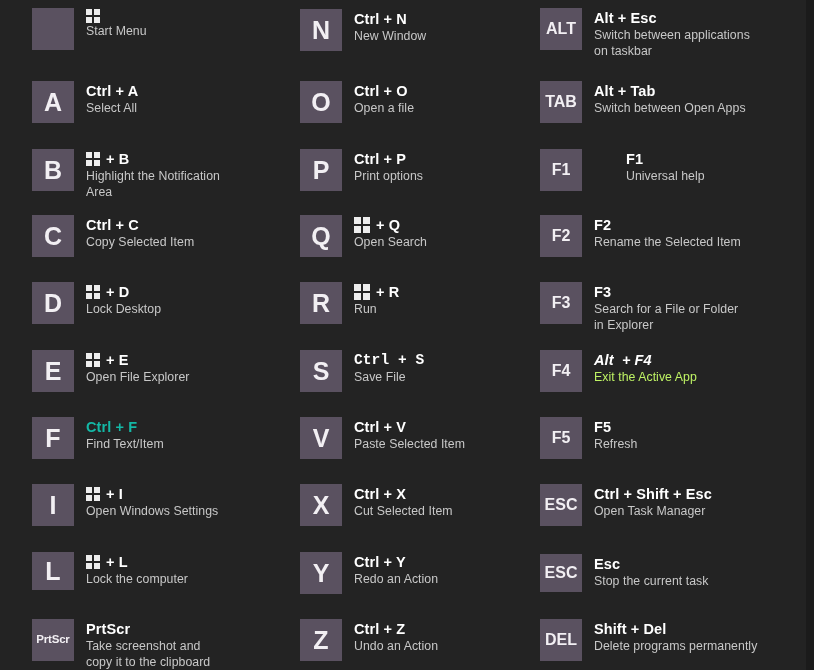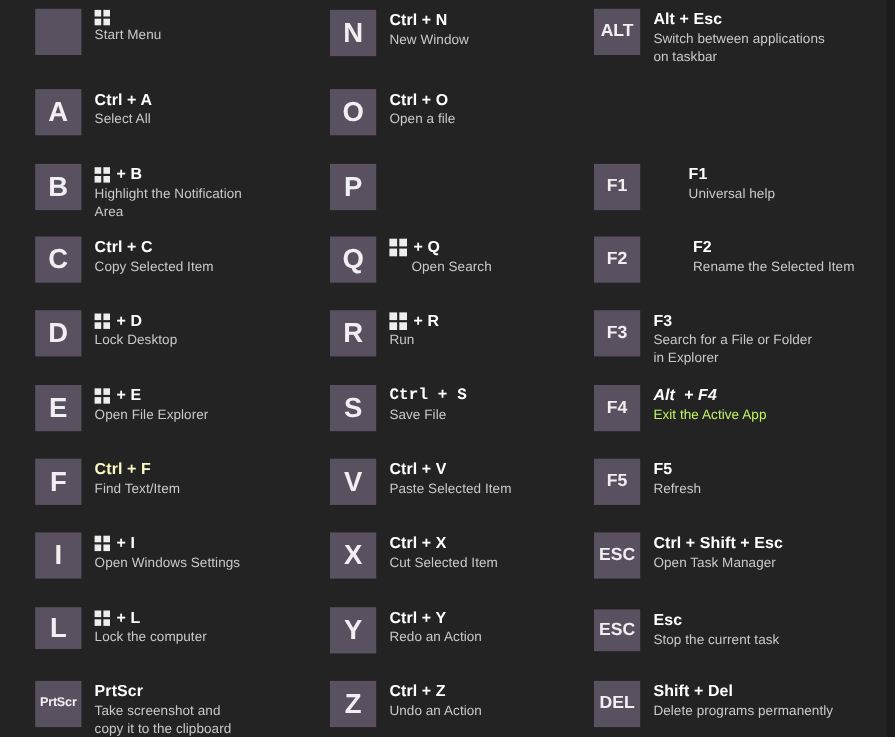--- a/index.html
+++ b/index.html
@@ -223,21 +223,21 @@
               <span style="white-space: pre;">+ E</span>
             </div>
             <div class="row-desc" style="color: rgb(200, 200, 200);">Open File Explorer</div>
           </div>
         </div>
         <div class="shortcut-row" style="left: 32px; top: 417px;">
           <div class="key-tile big-text" style="background: rgb(90, 81, 96); color: rgb(242, 239, 243);">
             <span>F</span>
           </div>
           <div class="row-body">
-            <div class="row-title" style="color: #fef9c3;">
+            <div class="row-title" style="color: #14b8a6;">
               <span style="white-space: pre;">Ctrl + F</span>
             </div>
             <div class="row-desc" style="color: rgb(200, 200, 200);">Find Text/Item</div>
           </div>
         </div>
         <div class="shortcut-row" style="left: 32px; top: 484px;">
           <div class="key-tile big-text" style="background: rgb(90, 81, 96); color: rgb(242, 239, 243);">
             <span>I</span>
           </div>
           <div class="row-body">
@@ -303,36 +303,42 @@
             <div class="row-title" style="color: rgb(255, 255, 255);">
               <span style="white-space: pre;">Ctrl + O</span>
             </div>
             <div class="row-desc" style="color: rgb(200, 200, 200);">Open a file</div>
           </div>
         </div>
         <div class="shortcut-row" style="left: 10px; top: 149px;">
           <div class="key-tile big-text" style="background: rgb(90, 81, 96); color: rgb(242, 239, 243);">
             <span>P</span>
           </div>
+          <div class="row-body">
+            <div class="row-title" style="color: rgb(255, 255, 255);">
+              <span style="white-space: pre;">Ctrl + P</span>
+            </div>
+            <div class="row-desc" style="color: rgb(200, 200, 200);">Print options</div>
+          </div>
         </div>
         <div class="shortcut-row" style="left: 10px; top: 215px;">
           <div class="key-tile big-text" style="background: rgb(90, 81, 96); color: rgb(242, 239, 243);">
             <span>Q</span>
           </div>
           <div class="row-body">
             <div class="row-title" style="color: rgb(255, 255, 255);">
               <span class="win-glyph lg">
                 <i></i>
                 <i></i>
                 <i></i>
                 <i></i>
               </span>
               <span style="white-space: pre;">+ Q</span>
             </div>
-            <div class="row-desc" style="color: rgb(200, 200, 200); margin-left: 20px;">Open Search</div>
+            <div class="row-desc" style="color: rgb(200, 200, 200);">Open Search</div>
           </div>
         </div>
         <div class="shortcut-row" style="left: 10px; top: 282px;">
           <div class="key-tile big-text" style="background: rgb(90, 81, 96); color: rgb(242, 239, 243);">
             <span>R</span>
           </div>
           <div class="row-body">
             <div class="row-title" style="color: rgb(255, 255, 255);">
               <span class="win-glyph lg">
                 <i></i>
@@ -407,32 +413,43 @@
             <span>ALT</span>
           </div>
           <div class="row-body">
             <div class="row-title" style="color: rgb(255, 255, 255);">
               <span style="white-space: pre;">Alt + Esc</span>
             </div>
             <div class="row-desc" style="color: rgb(200, 200, 200);">Switch between applications</div>
             <div class="row-desc" style="color: rgb(200, 200, 200);">on taskbar</div>
           </div>
         </div>
+        <div class="shortcut-row" style="left: 10px; top: 81px;">
+          <div class="key-tile mid-text" style="background: rgb(90, 81, 96); color: rgb(242, 239, 243);">
+            <span>TAB</span>
+          </div>
+          <div class="row-body">
+            <div class="row-title" style="color: rgb(255, 255, 255);">
+              <span style="white-space: pre;">Alt + Tab</span>
+            </div>
+            <div class="row-desc" style="color: rgb(200, 200, 200);">Switch between Open Apps</div>
+          </div>
+        </div>
         <div class="shortcut-row" style="left: 10px; top: 149px; gap: 32px;">
           <div class="key-tile mid-text" style="background: rgb(90, 81, 96); color: rgb(242, 239, 243);">
             <span>F1</span>
           </div>
           <div class="row-body">
             <div class="row-title" style="color: rgb(255, 255, 255);">
               <span style="white-space: pre;">F1</span>
             </div>
             <div class="row-desc" style="color: rgb(200, 200, 200);">Universal help</div>
           </div>
         </div>
-        <div class="shortcut-row" style="left: 10px; top: 215px; gap: 36px;">
+        <div class="shortcut-row" style="left: 10px; top: 215px;">
           <div class="key-tile mid-text" style="background: rgb(90, 81, 96); color: rgb(242, 239, 243);">
             <span>F2</span>
           </div>
           <div class="row-body">
             <div class="row-title" style="color: rgb(255, 255, 255);">
               <span style="white-space: pre;">F2</span>
             </div>
             <div class="row-desc" style="color: rgb(200, 200, 200);">Rename the Selected Item</div>
           </div>
         </div>

